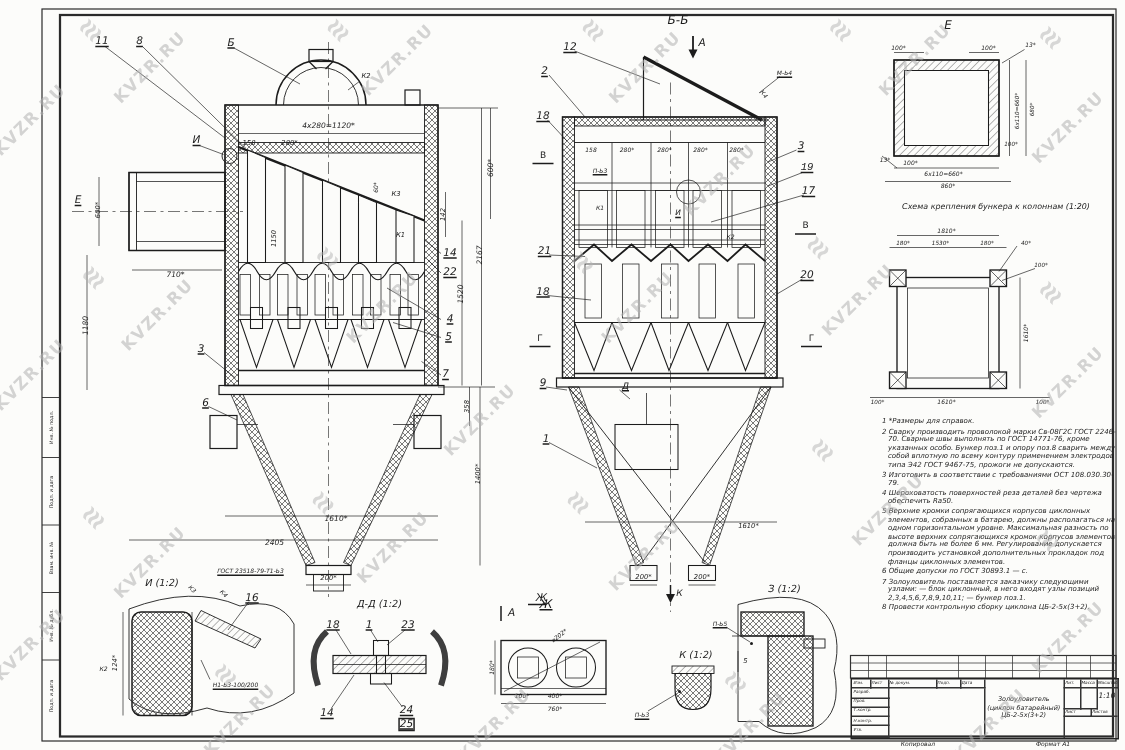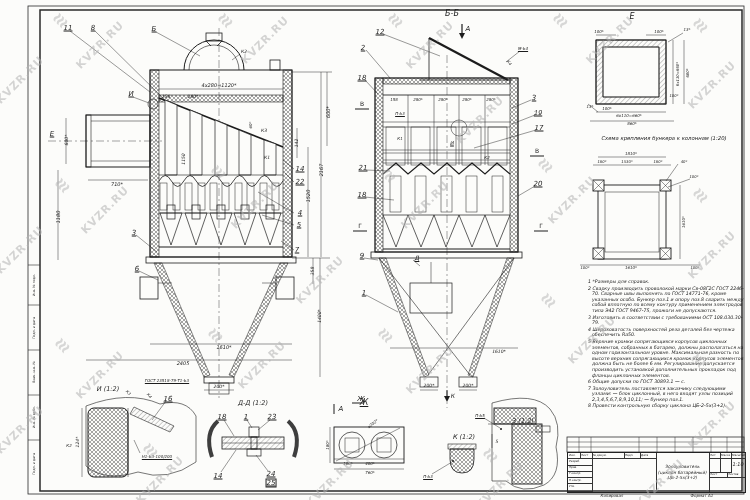--- a/index.html
+++ b/index.html
@@ -458,21 +458,21 @@
       <span class="lbl" style="left: 271px; top: 483px; font-size: 7px; text-decoration: underline; border: 0.5px solid rgb(34, 34, 34);">25</span>
       <span class="lbl" style="left: 364px; top: 403px; font-size: 8px; text-decoration: underline;">Ж</span>
       <span class="lbl" style="left: 373px; top: 424px; font-size: 4px; transform: translate(-50%, -50%) rotate(-38deg);">⌀202*</span>
       <span class="lbl" style="left: 328px; top: 445px; font-size: 4px; transform: translate(-50%, -50%) rotate(-90deg);">180*</span>
       <span class="lbl" style="left: 348px; top: 464px; font-size: 4px;">100*</span>
       <span class="lbl" style="left: 370px; top: 464px; font-size: 4px;">400*</span>
       <span class="lbl" style="left: 370px; top: 473px; font-size: 4px;">760*</span>
       <span class="lbl" style="left: 464px; top: 437px; font-size: 6.5px;">К (1:2)</span>
       <span class="lbl" style="left: 428px; top: 477px; font-size: 4px; text-decoration: underline;">П-Ь3</span>
       <span class="lbl" style="left: 480px; top: 416px; font-size: 4px; text-decoration: underline;">П-Ь5</span>
-      <span class="lbl" style="left: 523px; top: 393px; font-size: 6.5px; margin-top: 28px;">З (1:2)</span>
+      <span class="lbl" style="left: 523px; top: 393px; font-size: 6.5px;">З (1:2)</span>
       <span class="lbl" style="left: 497px; top: 442px; font-size: 4.5px;">5</span>
       <span class="lbl" style="left: 168px; top: 399px; font-size: 7px; text-decoration: underline;">16</span>
       <span class="lbl" style="left: 78px; top: 442px; font-size: 4.5px; transform: translate(-50%, -50%) rotate(-90deg);">124*</span>
       <span class="lbl" style="left: 157px; top: 457px; font-size: 4px; text-decoration: underline;">Н1-Ь3-100/200</span>
       <span class="lbl" style="left: 69px; top: 446px; font-size: 4px;">К2</span>
       <span class="lbl" style="left: 128px; top: 393px; font-size: 4px; transform: translate(-50%, -50%) rotate(45deg);">К3</span>
       <span class="lbl" style="left: 149px; top: 396px; font-size: 4px; transform: translate(-50%, -50%) rotate(45deg);">К4</span>
       <span class="lbl" style="left: 612px; top: 496px; font-size: 4px;">Копировал</span>
       <span class="lbl" style="left: 702px; top: 496px; font-size: 4px;">Формат А1</span>
     </div>

